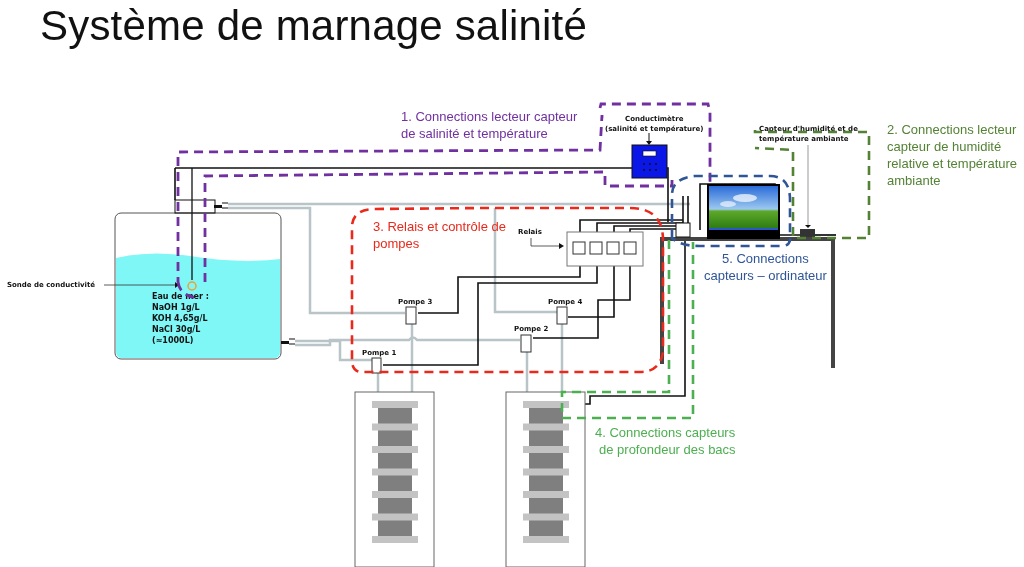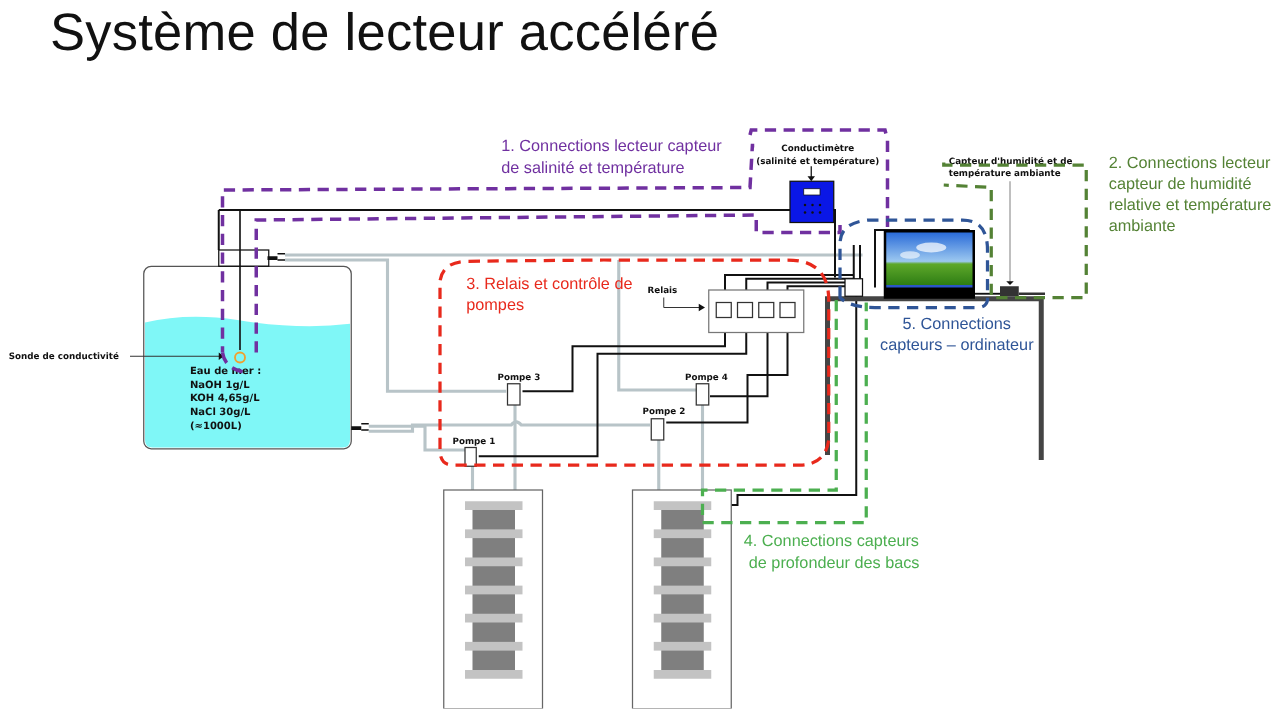--- a/index.html
+++ b/index.html
@@ -6,21 +6,21 @@
   body{width:1024px;height:567px;position:relative;overflow:hidden;font-family:"Liberation Sans",sans-serif;}
   .title{position:absolute;left:40px;top:2px;font-size:42px;color:#111;font-family:"Liberation Sans",sans-serif;font-weight:normal;letter-spacing:0.2px;}
   svg{position:absolute;left:0;top:0;}
   .lbl-small{font-family:"DejaVu Sans",sans-serif;font-size:7px;font-weight:bold;fill:#111;}
   .lbl-tank{font-family:"DejaVu Sans",sans-serif;font-size:8px;font-weight:bold;fill:#111;}
   .callout{font-family:"Liberation Sans",sans-serif;font-size:13px;}
 </style>
 </head>
 <body>
 
-<div class="title">Système de lecteur accéléré</div>
+<div class="title">Système de marnage salinité</div>
 
 <svg width="1024" height="567" viewBox="0 0 1024 567">
 
   <g>
     <rect x="115" y="213" width="166" height="146" rx="6" fill="#ffffff" stroke="#555" stroke-width="1"></rect>
     <path d="M116,258 Q150,250 190,256 Q240,264 280,259 L280,352 Q280,358 274,358 L122,358 Q116,358 116,352 Z" fill="#7ff7f7"></path>
     <rect x="175" y="200" width="40" height="13" fill="none" stroke="#111" stroke-width="1"></rect>
 
     <rect x="214" y="205" width="8" height="3" fill="#111"></rect>
     <path d="M222,203 l6,0 M222,208 l6,0" stroke="#111" stroke-width="1.2"></path>

